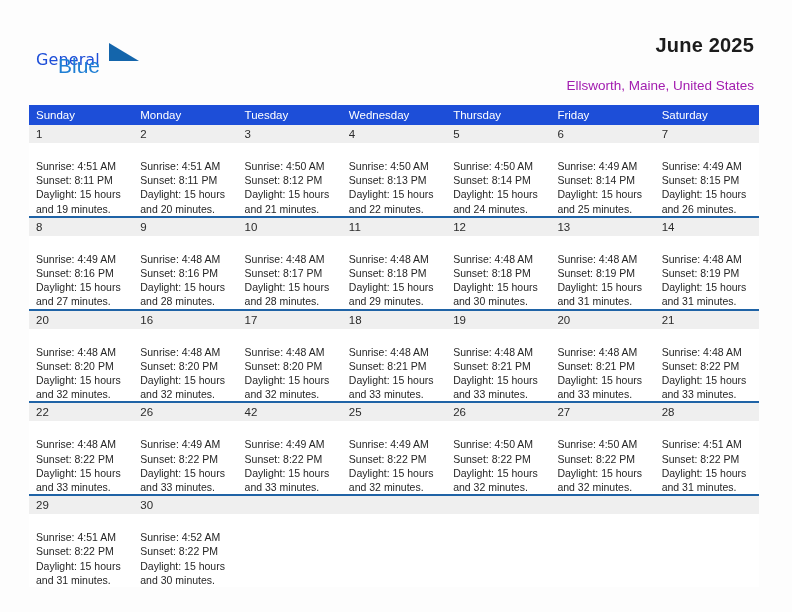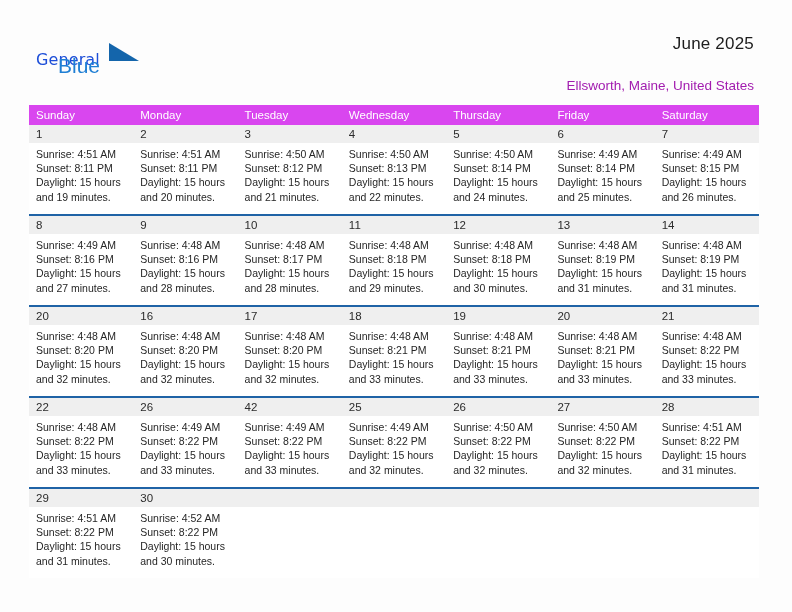--- a/index.html
+++ b/index.html
@@ -63,22 +63,22 @@
     width: 0;
     height: 0;
     border-left: 30px solid #1465ab;
     border-top: 18px solid transparent;
   }
 
   .title {
     position: absolute;
     right: 38px;
     top: 34px;
-    font-size: 17px;
-    font-weight: 400;
+    font-size: 20px;
+    font-weight: 700;
     color: #1c1c1c;
     letter-spacing: 0.2px;
     white-space: nowrap;
   }
 
   .subtitle {
     position: absolute;
     right: 38px;
     top: 78px;
     font-size: 13.5px;
@@ -91,21 +91,21 @@
   .calendar {
     position: absolute;
     left: 29px;
     top: 105px;
     width: 730px;
     border-collapse: collapse;
     table-layout: fixed;
   }
 
   .calendar th {
-    background: #d946ef;
+    background: #1d4ed8;
     color: #ffffff;
     font-size: 11.5px;
     font-weight: 400;
     text-align: left;
     padding: 4px 0 4px 7px;
     height: 11px;
     border: none;
   }
 
   .calendar td {
@@ -127,20 +127,21 @@
     padding: 3px 0 3px 7px;
     height: 12px;
     line-height: 12px;
   }
 
   .dayinfo {
     padding: 4px 6px 0 7px;
     font-size: 10.5px;
     line-height: 14.2px;
     color: #262626;
+    margin-top: 12px;
   }
   .dayinfo div {
     white-space: nowrap;
   }
 
   td.empty .daynum {
     background: #efefef;
   }
   td.empty .dayinfo {
     visibility: hidden;

